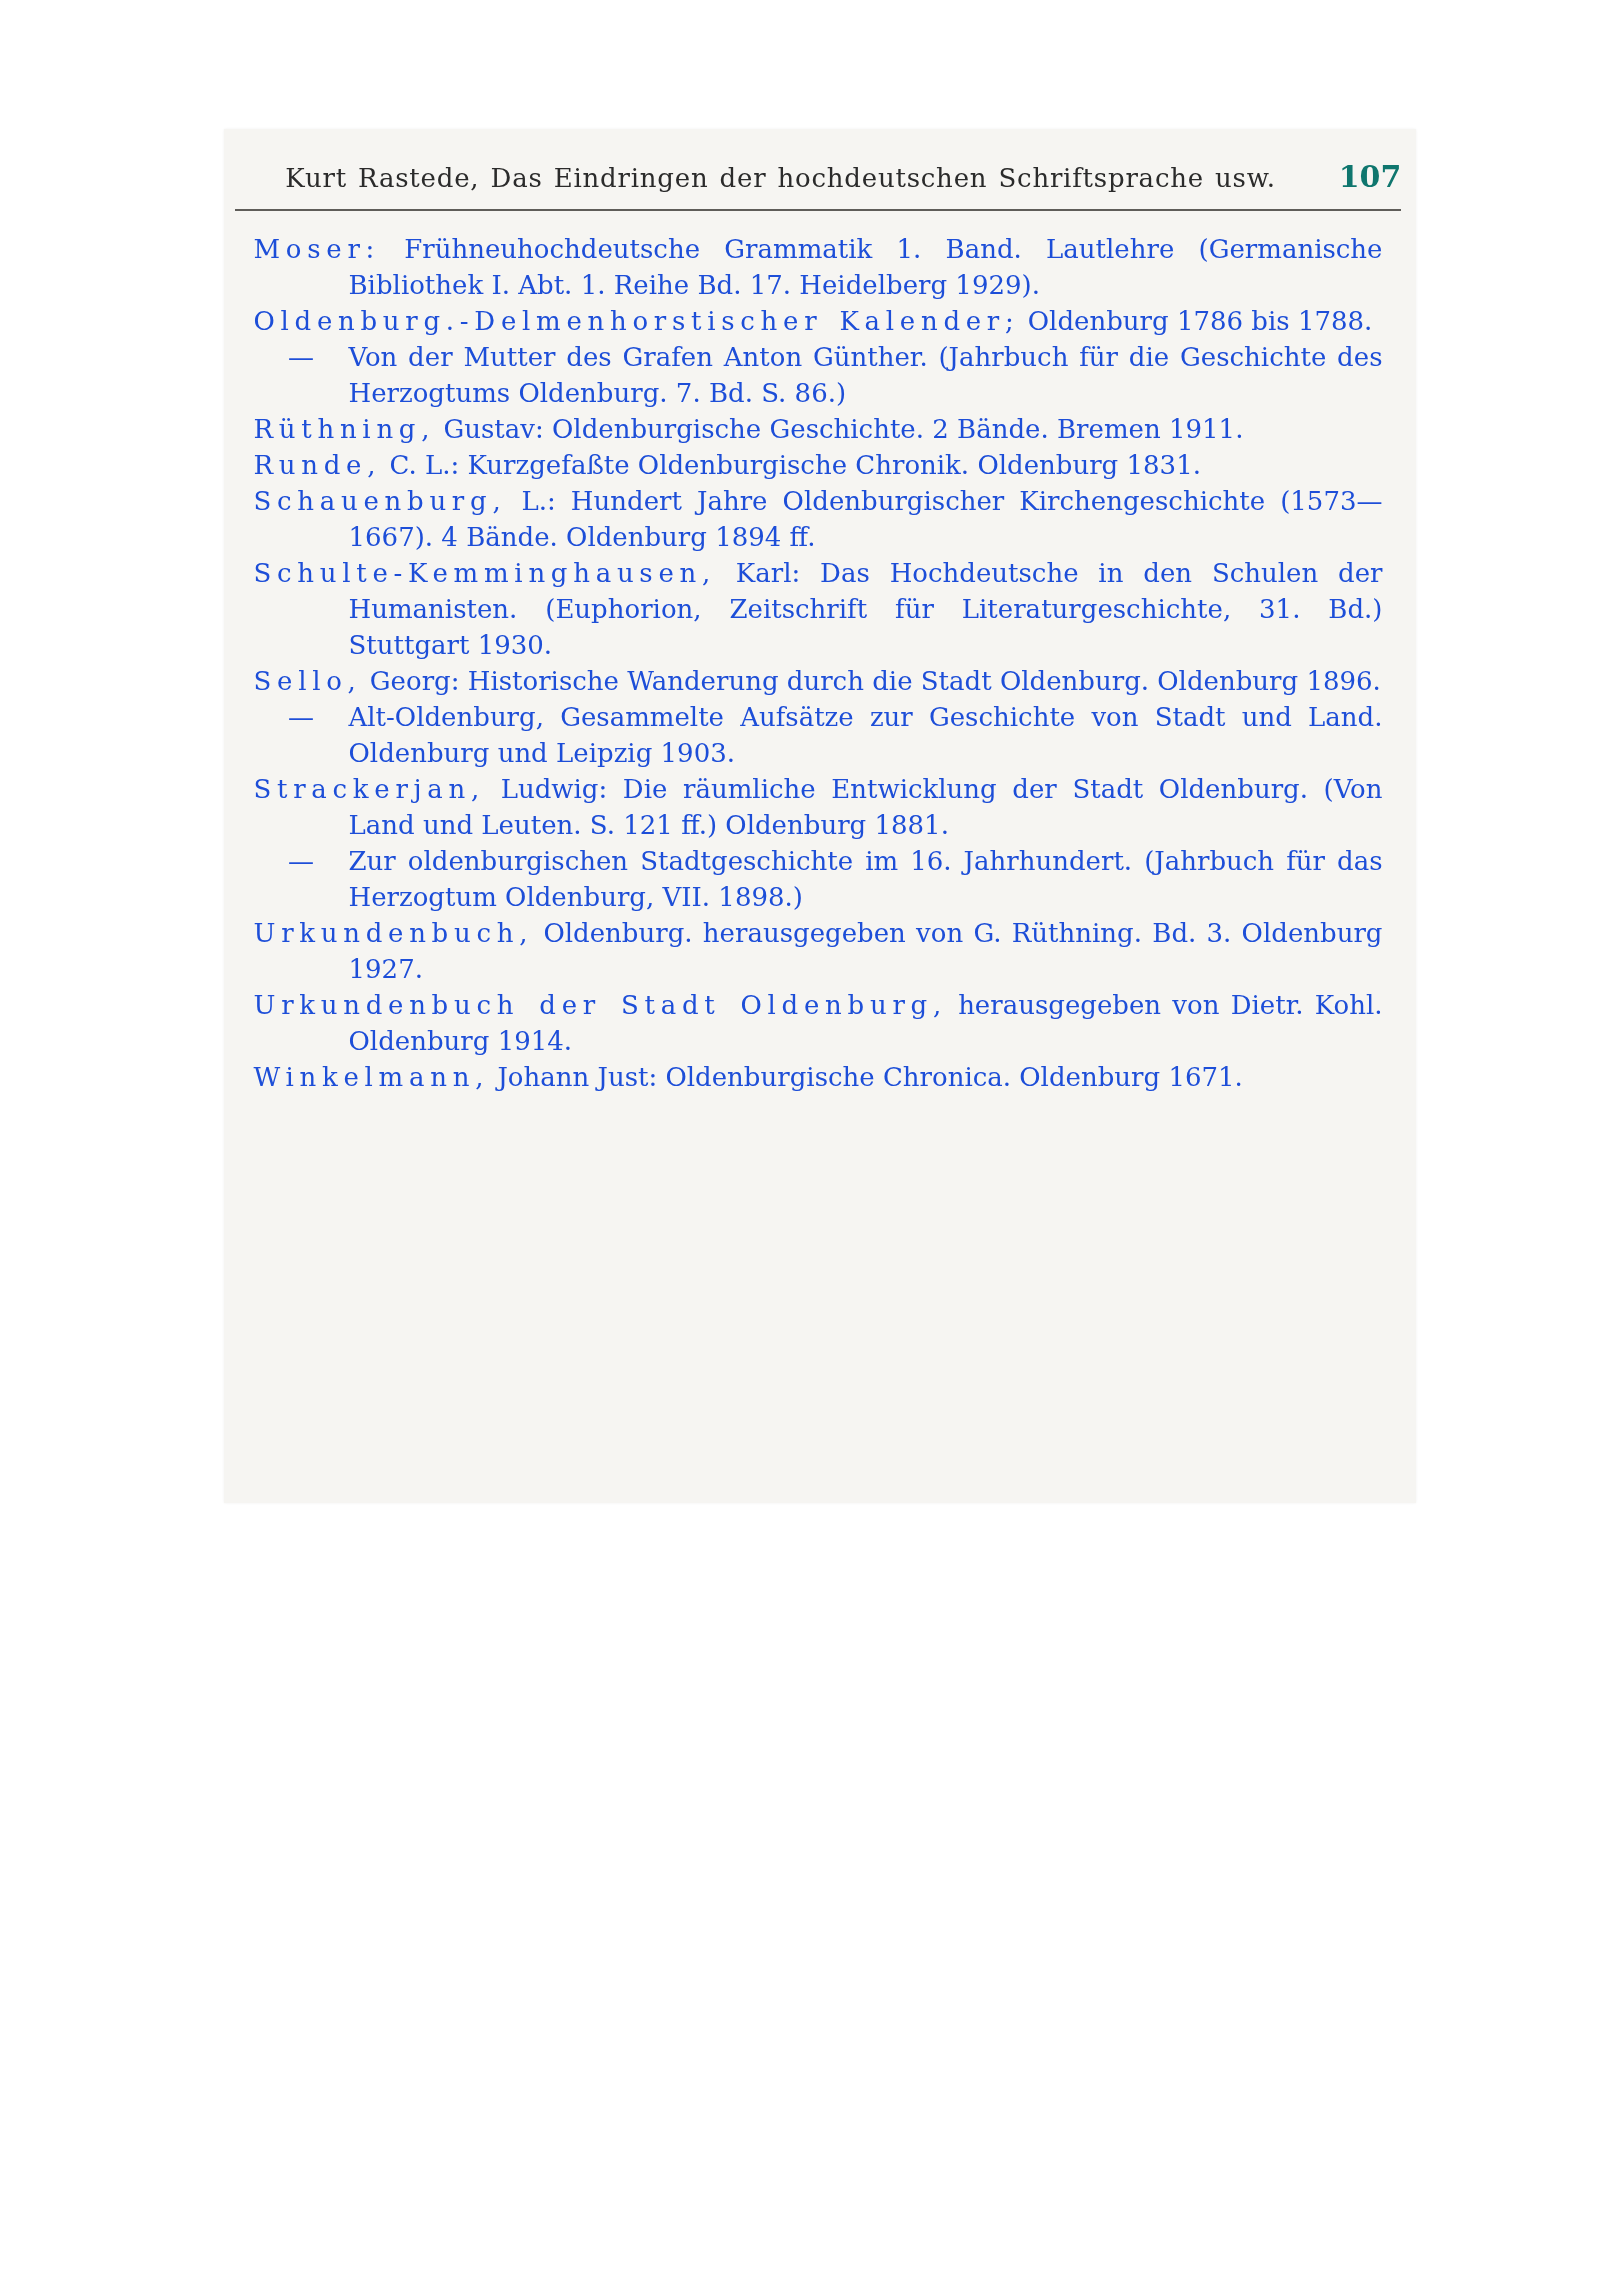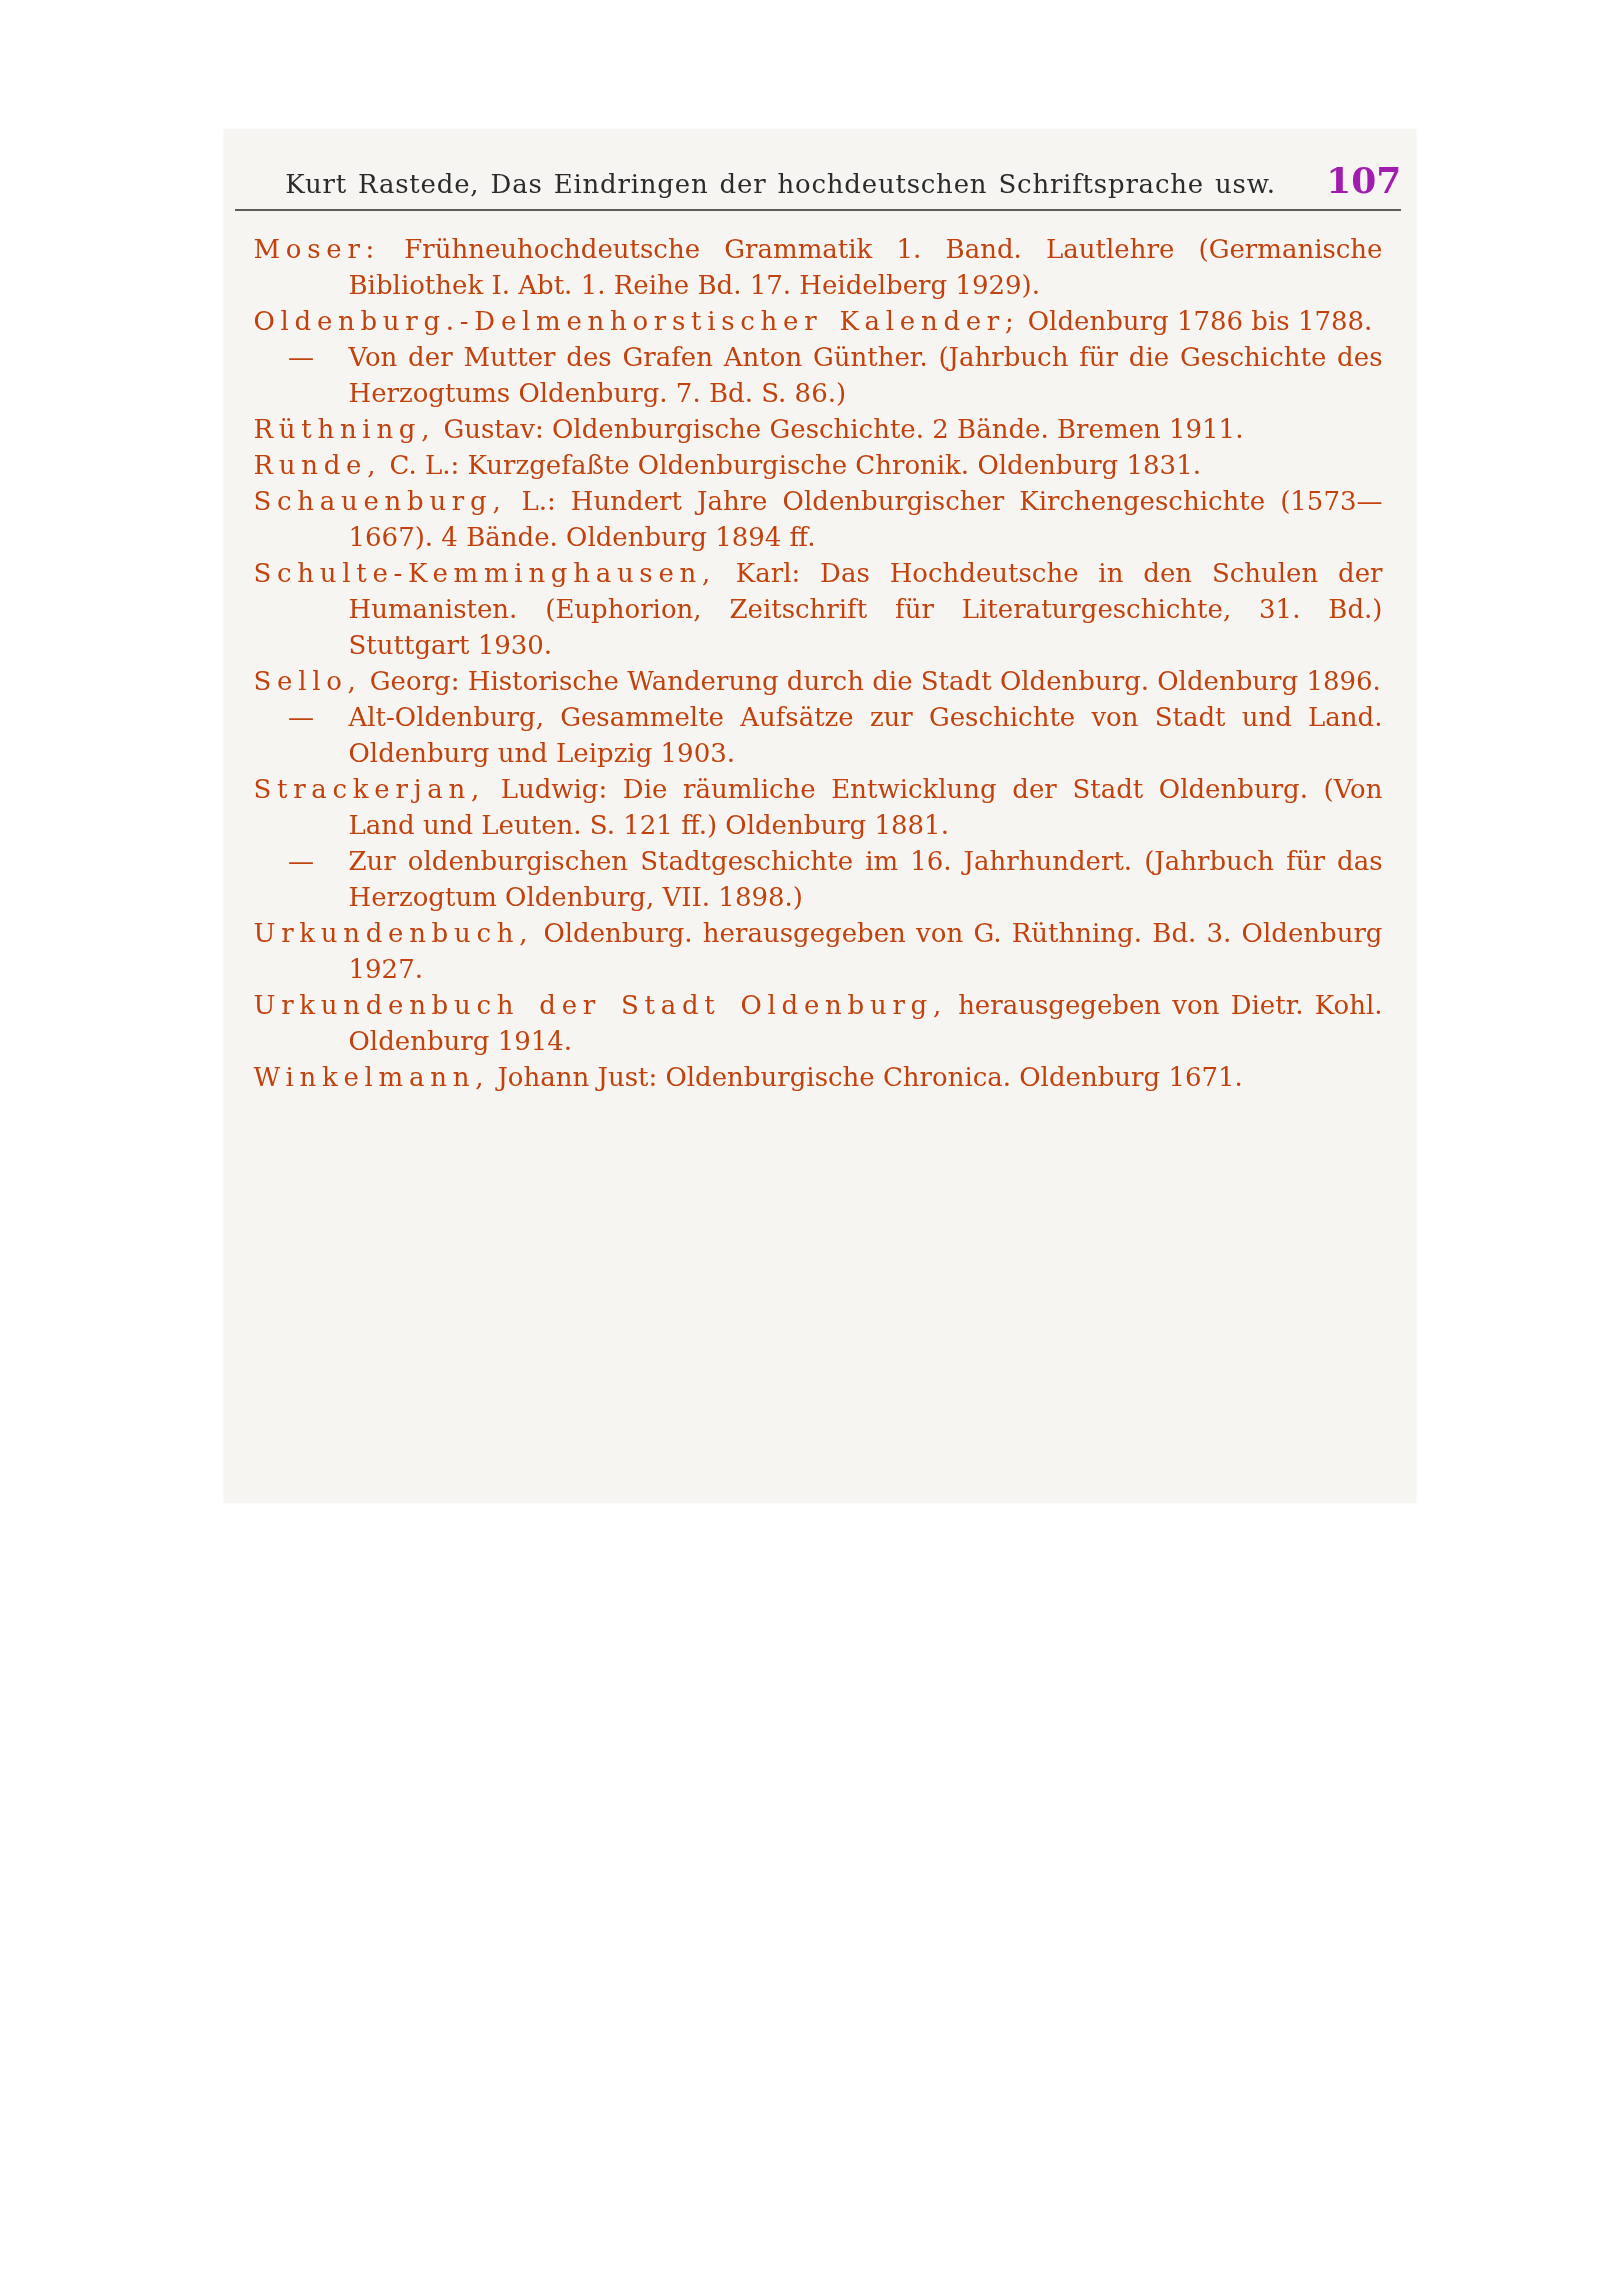--- a/index.html
+++ b/index.html
@@ -37,40 +37,40 @@
     align-items: baseline;
     color: #2b2b2b;
   }
   .header-title {
     font-size: 26px;
     letter-spacing: 0.03em;
     word-spacing: 0.08em;
     white-space: nowrap;
   }
   .page-number {
-    font-size: 36px;
+    font-size: 30px;
     font-weight: bold;
-    color: #a21caf;
+    color: #0f766e;
   }
   .rule {
     position: absolute;
     left: 11.3px;
     top: 80px;
     width: 1166px;
     height: 1.7px;
     background: #5f5d59;
   }
   .bib {
     position: absolute;
     left: 29.5px;
     top: 102px;
     width: 1129px;
     font-size: 26px;
     line-height: 36px;
-    color: #c2410c;
+    color: #1d4ed8;
     text-align: justify;
     hyphens: auto;
     -webkit-hyphens: auto;
   }
   .entry {
     margin: 0;
     padding-left: 95px;
     text-indent: -95px;
   }
   .name {

